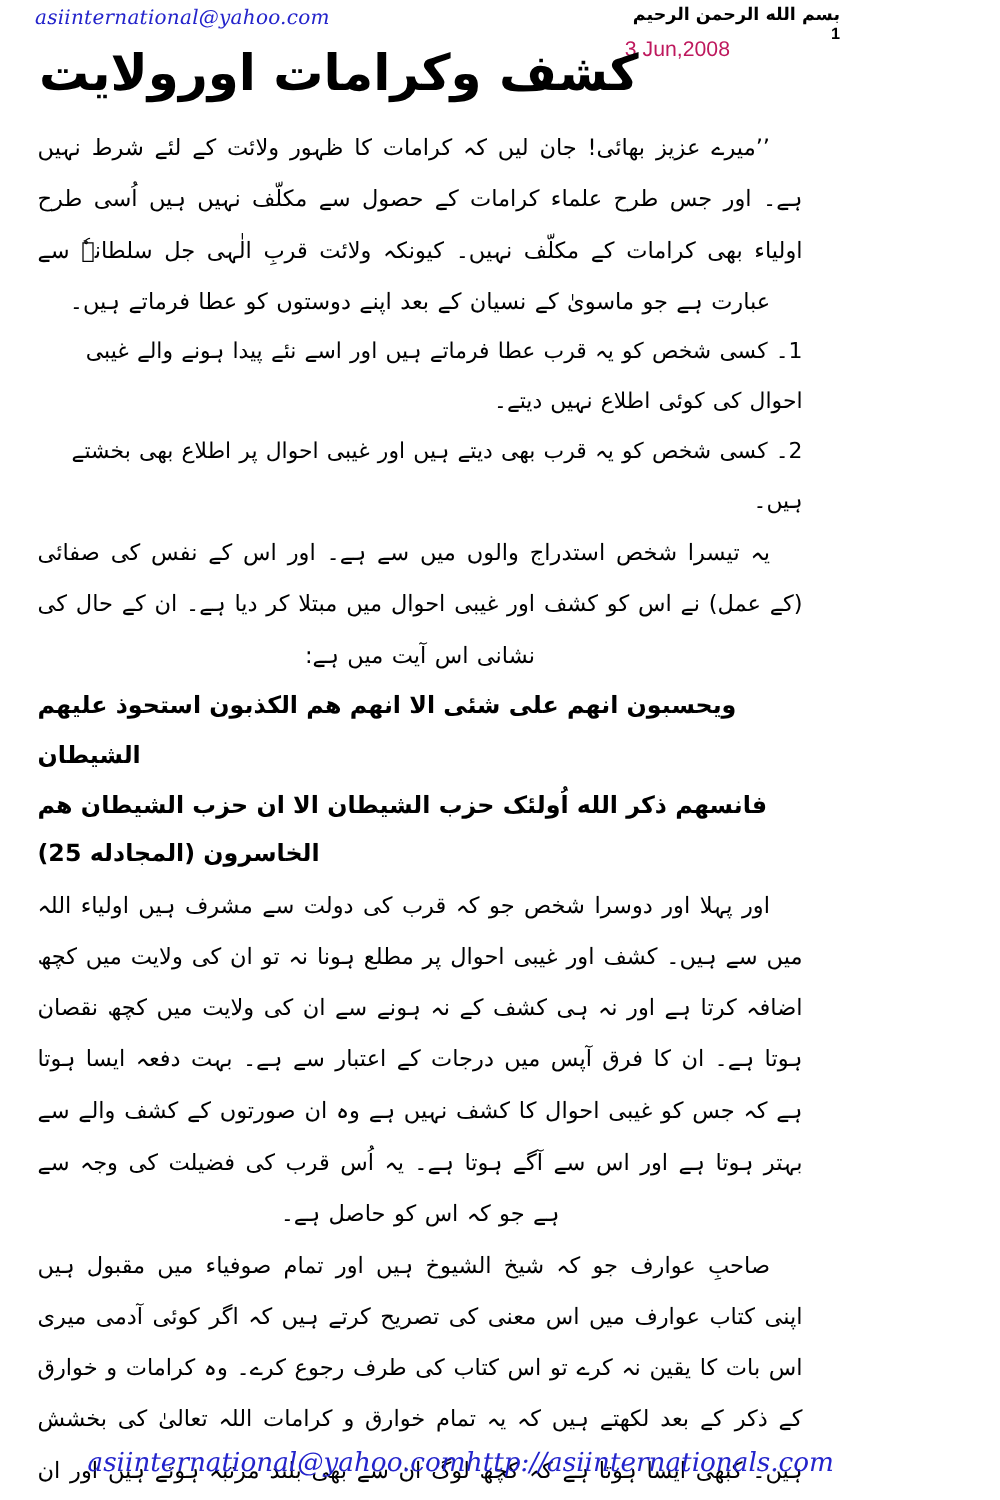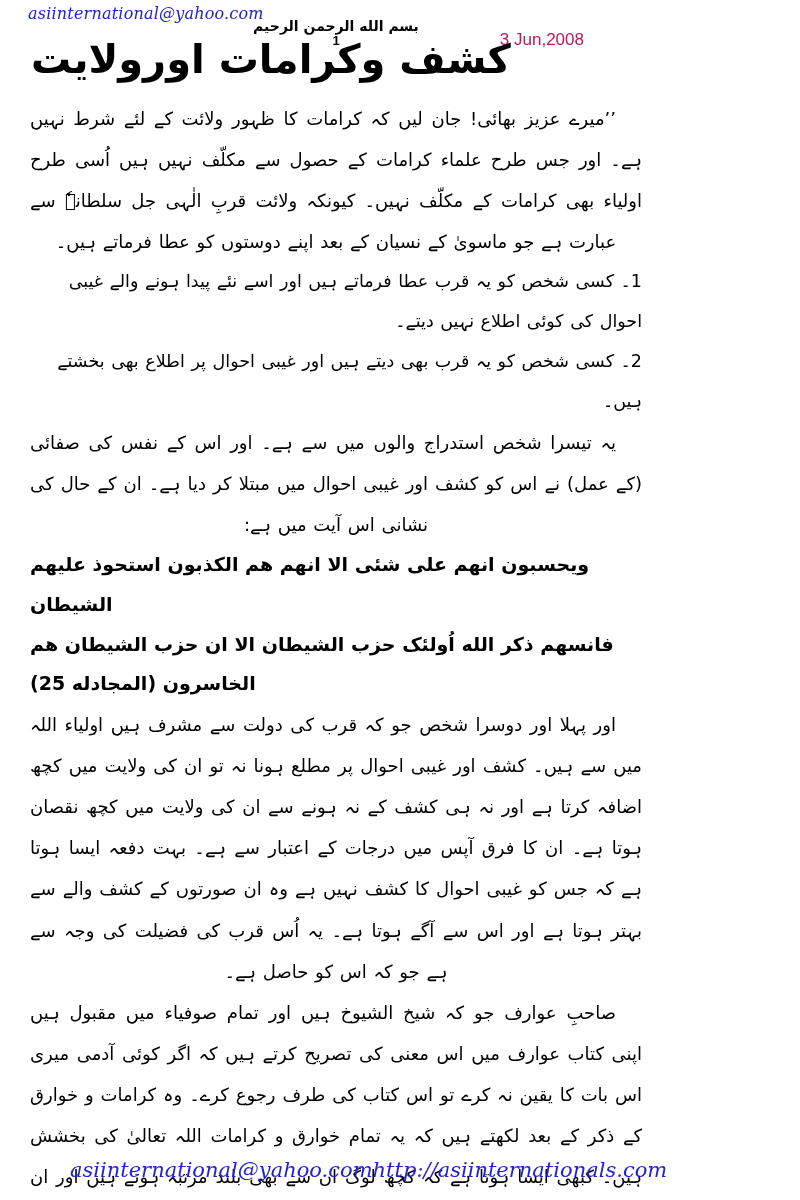--- a/index.html
+++ b/index.html
@@ -28,24 +28,24 @@
     left: 28px;
     font-family: "DejaVu Serif", serif;
     font-style: italic;
     font-size: 16px;
     color: #2323cb;
     letter-spacing: 0.2px;
     cursor: pointer;
   }
   .bismillah-block {
     position: absolute;
-    top: 18px;
+    top: 4px;
     left: 0;
     right: 0;
-    text-align: center;
+    text-align: right;
     line-height: 1.15;
   }
   .bismillah {
     font-size: 14px;
     font-weight: bold;
     direction: rtl;
   }
   .page-number {
     font-family: "Liberation Sans", sans-serif;
     font-size: 13px;

